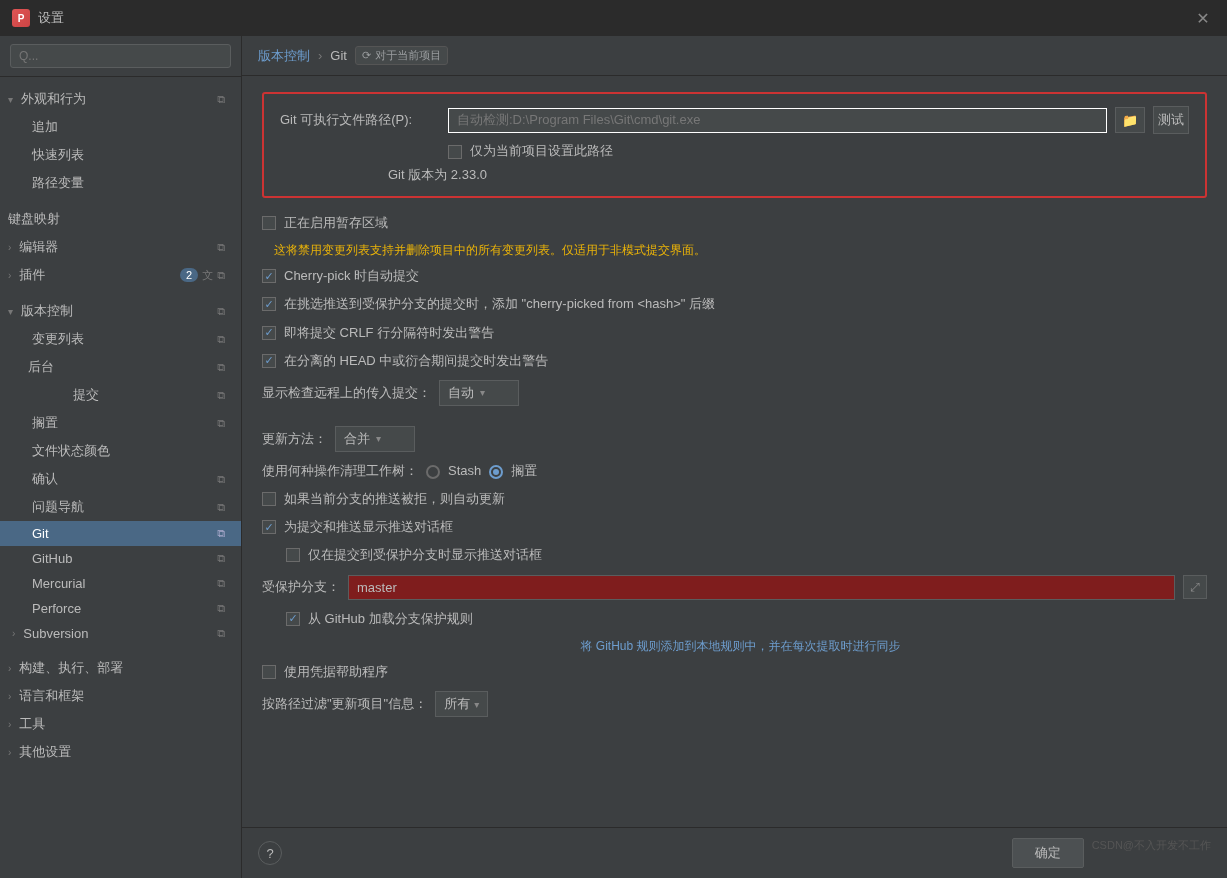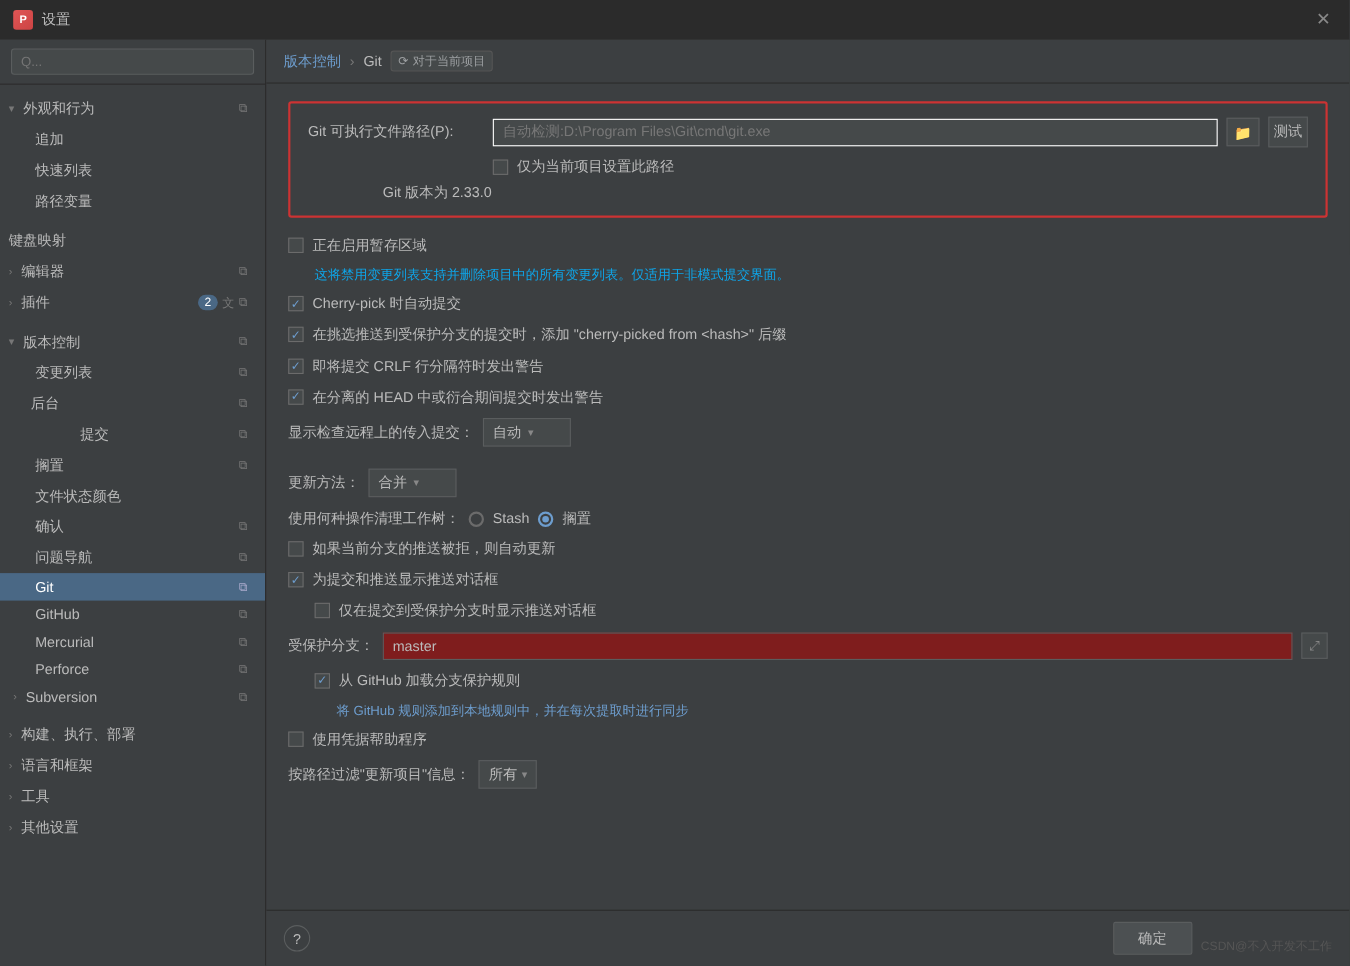--- a/index.html
+++ b/index.html
@@ -210,42 +210,42 @@
     }
     .checkbox-row {
       display: flex;
       align-items: center;
       gap: 8px;
       margin-top: 8px;
       margin-left: 168px;
     }
     .git-version {
       margin-top: 6px;
-      margin-left: 68px;
+      margin-left: 108px;
       color: #bbb;
       font-size: 13px;
     }
     .setting-row {
       display: flex;
       align-items: flex-start;
       gap: 8px;
       margin-bottom: 10px;
     }
     .setting-row-indent {
       margin-left: 24px;
     }
     .setting-label {
       color: #bbb;
       font-size: 13px;
       line-height: 1.4;
     }
     .setting-desc {
-      color: #0ea5e9;
+      color: #eab308;
       font-size: 12px;
-      margin-left: 24px;
+      margin-left: 12px;
       margin-bottom: 8px;
       line-height: 1.4;
     }
     .checkbox {
       width: 14px;
       height: 14px;
       border: 1px solid #6b6b6b;
       background: #45494a;
       display: flex;
       align-items: center;
@@ -348,22 +348,23 @@
       color: #bbb;
       padding: 3px 8px;
       font-size: 13px;
       display: flex;
       align-items: center;
       gap: 4px;
     }
     .github-link {
       color: #6d9dce;
       font-size: 12px;
-      margin-left: 44px;
+      margin-left: 12px;
       margin-bottom: 8px;
+      text-align: center;
     }
     .footer {
       display: flex;
       align-items: center;
       justify-content: space-between;
       padding: 10px 16px;
       border-top: 1px solid #2b2b2b;
       background: #3c3f41;
     }
     .footer-help {
@@ -374,21 +375,21 @@
       display: flex;
       align-items: center;
       justify-content: center;
       cursor: pointer;
       color: #bbb;
       font-size: 13px;
     }
     .footer-right {
       display: flex;
       gap: 8px;
-      align-items: flex-end;
+      align-items: flex-start;
     }
     .footer-btn {
       padding: 5px 22px;
       background: #4c5052;
       border: 1px solid #5a5d5e;
       color: #bbb;
       cursor: pointer;
       font-size: 13px;
       border-radius: 2px;
     }

